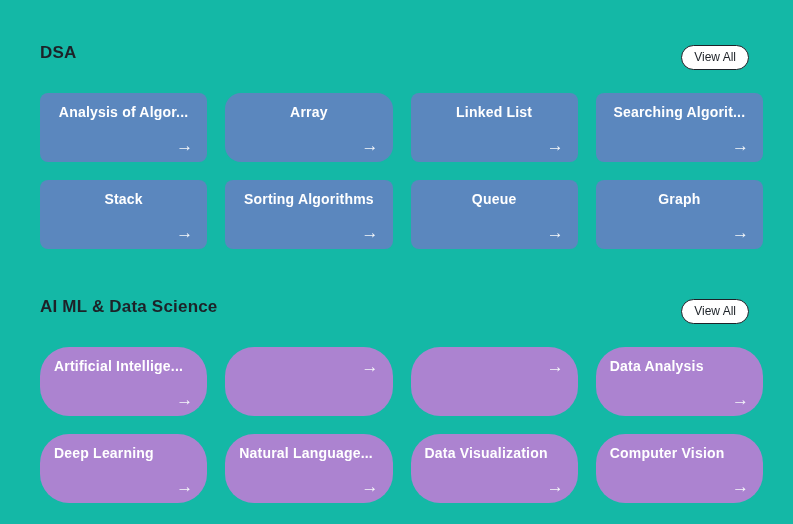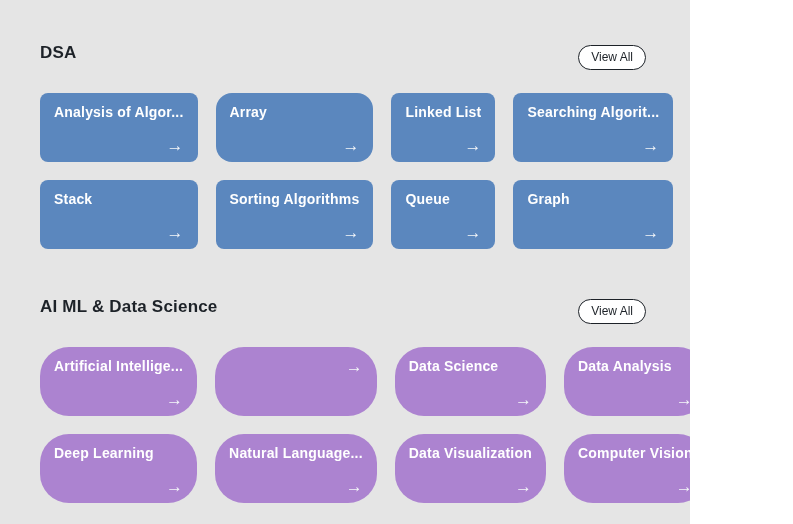--- a/index.html
+++ b/index.html
@@ -3,25 +3,25 @@
 <meta charset="utf-8">
 <style>
   * { box-sizing: border-box; }
   html, body { margin: 0; padding: 0; }
   body {
     background: #ffffff;
     font-family: "Liberation Sans", sans-serif;
     color: #212529;
   }
   .page {
-    width: 690px;
+    width: 793px;
     height: 524px;
     padding: 42px 30px 21px 40px;
     overflow: hidden;
-    background: #e5e5e5;
+    background: #14b8a6;
   }
   .section + .section { margin-top: 47px; }
   .section-header {
     display: flex;
     justify-content: space-between;
     align-items: center;
     height: 22px;
     margin-bottom: 29px;
   }
   .section-title {
@@ -53,21 +53,21 @@
     height: 69px;
     border-radius: 8px;
     padding: 11px 14px 8px;
     display: flex;
     flex-direction: column;
     justify-content: space-between;
     color: #ffffff;
     cursor: pointer;
     text-decoration: none;
   }
-  .card.blue   { background: #5b87be; }
+  .card.blue   { background: #5b87be; text-align: center; }
   .card.purple { background: #ac83d0; border-radius: 29px; }
   .card-title {
     font-size: 14px;
     font-weight: bold;
     white-space: nowrap;
     overflow: hidden;
     letter-spacing: 0.2px;
   }
   .card-arrow {
     align-self: flex-end;
@@ -130,21 +130,20 @@
     </div>
     <div class="card-grid">
       <a class="card purple" style="background-color: rgb(172, 131, 208);">
         <span class="card-title">Artificial Intellige...</span>
         <span class="card-arrow">→</span>
       </a>
       <a class="card purple" style="background-color: rgb(172, 131, 208);">
         <span class="card-arrow">→</span>
       </a>
       <a class="card purple" style="background-color: rgb(172, 131, 208);">
-        <span class="card-title">Data Science</span>
         <span class="card-arrow">→</span>
       </a>
       <a class="card purple" style="background-color: rgb(172, 131, 208);">
         <span class="card-title">Data Analysis</span>
         <span class="card-arrow">→</span>
       </a>
       <a class="card purple" style="background-color: rgb(172, 131, 208);">
         <span class="card-title">Deep Learning</span>
         <span class="card-arrow">→</span>
       </a>

